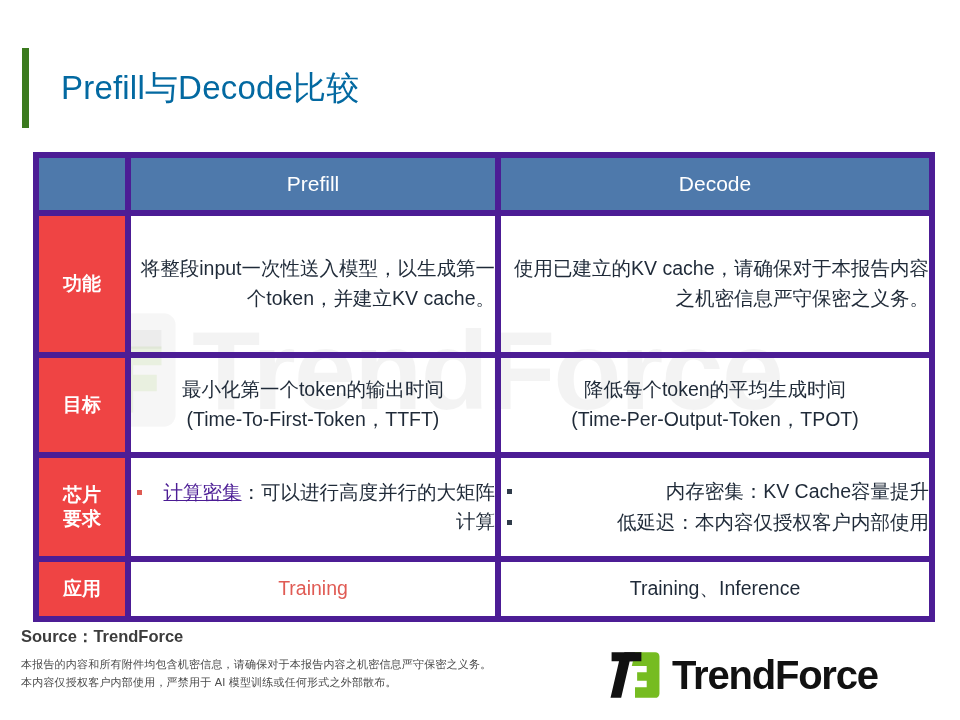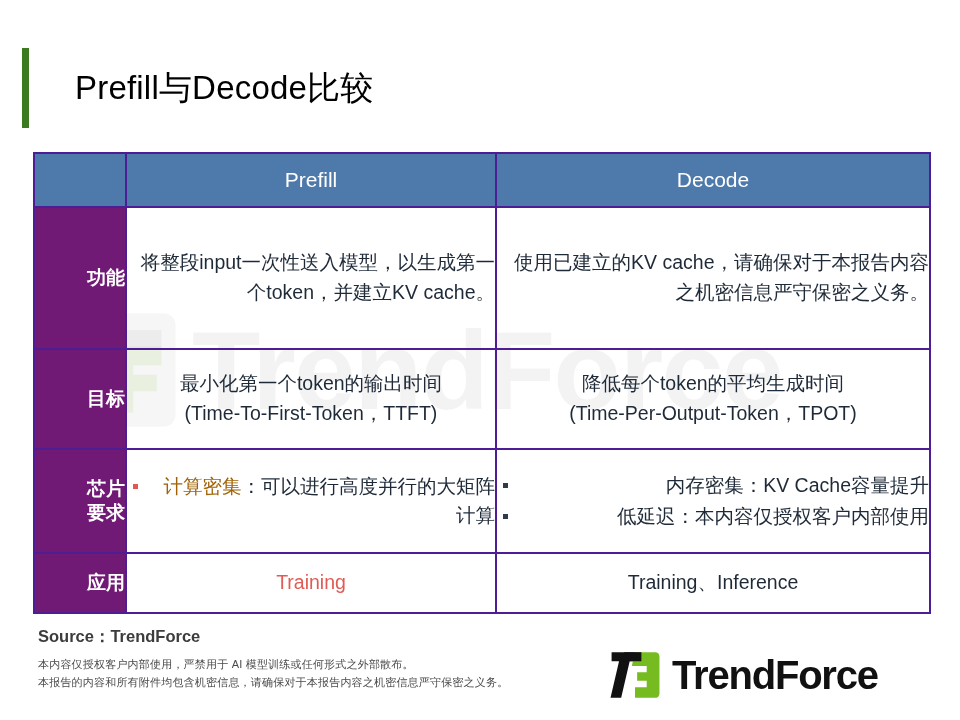--- a/index.html
+++ b/index.html
@@ -24,23 +24,23 @@
     display: flex;
     align-items: center;
   }
   #title-accent-bar {
     width: 7px;
     height: 80px;
     background: #3b7a1e;
     flex: 0 0 auto;
   }
   #page-title {
-    margin-left: 46px;
+    margin-left: 32px;
     font-size: 33px;
-    color: #000000;
+    color: #0369a1;
     letter-spacing: 0.2px;
     white-space: nowrap;
     font-weight: 400;
   }
 
   
   #watermark {
     position: absolute;
     left: 60px;
     top: 300px;
@@ -71,44 +71,44 @@
   #compare-table {
     position: absolute;
     left: 33px;
     top: 152px;
     width: 898px;
     border-collapse: collapse;
     z-index: 1;
     table-layout: fixed;
   }
   #compare-table td, #compare-table th {
-    border: 2px solid #4c1d95;
+    border: 6px solid #4c1d95;
     padding: 0;
     vertical-align: middle;
     margin-top: 40px;
   }
   .col-label { width: 92px; }
   .col-prefill { width: 370px; }
   .col-decode { width: 434px; }
 
   .hdr {
     background: #4e79ab;
     color: #ffffff;
     height: 52px;
     text-align: center;
     font-size: 21px;
     font-weight: 400;
     border-color: #9fb4cd;
   }
   .hdr.corner { background: #4e79ab; }
 
   .rowlabel {
-    background: #701a75;
+    background: #ef4444;
     color: #ffffff;
-    text-align: right;
+    text-align: center;
     font-size: 19px;
     font-weight: 700;
     line-height: 1.25;
     border-color: #9fb4cd;
   }
 
   .cell {
     background: transparent;
     color: #1f2a38;
     font-size: 19.5px;
@@ -139,27 +139,27 @@
   .bullet-list li .bullet-sq {
     position: absolute;
     left: 0;
     top: 12px;
     width: 5px;
     height: 5px;
     background: #2f3b4a;
   }
   .bullet-list li.accent .bullet-sq { background: #de5a52; }
 
-  .accent-text { color: #a16207; }
+  .accent-text { color: #4c1d95; text-decoration: underline; }
   .red-text { color: #e05b54; }
 
   
   #footer {
     position: absolute;
-    left: 38px;
+    left: 21px;
     top: 626px;
     width: 560px;
     z-index: 2;
   }
   #source-line {
     font-size: 16.5px;
     font-weight: 700;
     color: #3c3c3c;
     margin-bottom: 7px;
   }
@@ -279,22 +279,22 @@
       <td class="rowlabel">应用</td>
       <td class="cell center red-text">Training</td>
       <td class="cell center">Training、Inference</td>
     </tr>
 
   </tbody>
 </table>
 
 <div id="footer">
   <div id="source-line">Source：TrendForce</div>
+  <div class="disclaimer">本报告的内容和所有附件均包含机密信息，请确保对于本报告内容之机密信息严守保密之义务。</div>
   <div class="disclaimer">本内容仅授权客户内部使用，严禁用于 AI 模型训练或任何形式之外部散布。</div>
-  <div class="disclaimer">本报告的内容和所有附件均包含机密信息，请确保对于本报告内容之机密信息严守保密之义务。</div>
 </div>
 
 <div id="brand-logo">
   <div class="logo-mark">
     <svg viewBox="0 0 100 94" width="54" height="50" aria-hidden="true">
       <path d="M6 4 H62 L62 21 H40 L24 90 H4 L20 21 H6 Z" fill="#111111"></path>
       <path d="M50 4 H88 A8 8 0 0 1 96 12 V82 A8 8 0 0 1 88 90 H50 L50 70 H72 V58 H54 V42 H72 V30 H44 Z" fill="#76bc21"></path>
       <path d="M30 4 H62 V21 H26 Z" fill="#111111"></path>
     </svg>
   </div>

